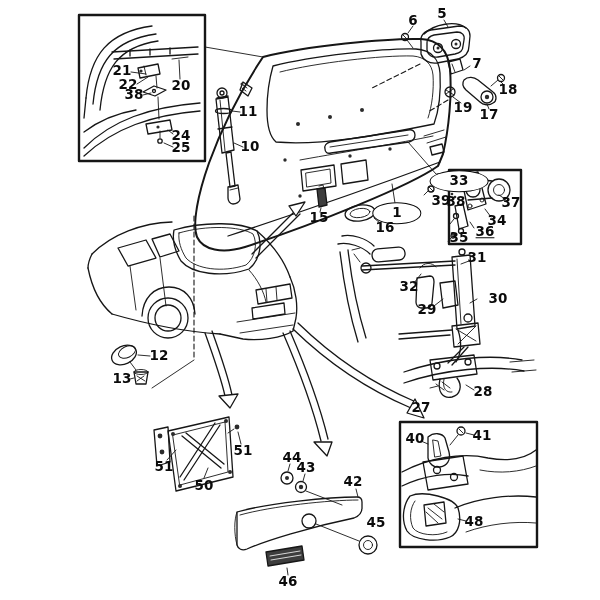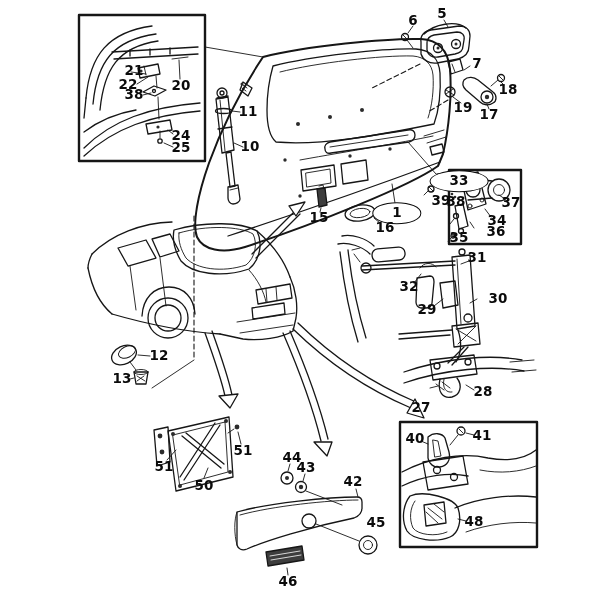--- a/index.html
+++ b/index.html
@@ -304,21 +304,21 @@
       <path class="th" d="M459,429 L463,433 M458,435 L450,445"></path>
       <path d="M410,496 C403,505 401,520 407,531 C413,540 436,543 450,537 C459,533 462,520 458,508 C454,498 424,490 410,496 Z"></path>
       <path class="th" d="M415,501 C410,508 409,519 413,528 C418,535 436,537 447,532"></path>
       <path d="M424,505 L444,502 L446,523 L426,526 Z"></path>
       <path class="th" d="M428,508 L442,519 M434,504 L444,512 M426,512 L438,523"></path>
       <path class="th" d="M421,441 L428,444 M474,435 L466,433 M466,521 L458,519"></path>
     </g>
   </svg>
 
   <div id="callout-layer">
-      <span class="callout" style="left: 122px; top: 71px; margin-left: 12px;">21</span>
+      <span class="callout" style="left: 122px; top: 71px;">21</span>
       <span class="callout" style="left: 128px; top: 85px;">22</span>
       <span class="callout" style="left: 134px; top: 95px;">38</span>
       <span class="callout" style="left: 181px; top: 86px;">20</span>
       <span class="callout" style="left: 181px; top: 136px;">24</span>
       <span class="callout" style="left: 181px; top: 148px;">25</span>
       <span class="callout" style="left: 248px; top: 112px;">11</span>
       <span class="callout" style="left: 250px; top: 147px;">10</span>
       <span class="callout" style="left: 413px; top: 21px;">6</span>
       <span class="callout" style="left: 442px; top: 14px;">5</span>
       <span class="callout" style="left: 477px; top: 64px;">7</span>
@@ -327,21 +327,21 @@
       <span class="callout" style="left: 489px; top: 115px;">17</span>
       <span class="callout" style="left: 440px; top: 179px;">2</span>
       <span class="callout" style="left: 441px; top: 201px;">39</span>
       <span class="callout circled" style="left: 397px; top: 213px;">1</span>
       <span class="callout" style="left: 319px; top: 218px;">15</span>
       <span class="callout" style="left: 385px; top: 228px;">16</span>
       <span class="callout circled" style="left: 459px; top: 181px;">33</span>
       <span class="callout" style="left: 456px; top: 202px;">38</span>
       <span class="callout" style="left: 511px; top: 203px;">37</span>
       <span class="callout" style="left: 497px; top: 221px;">34</span>
-      <span class="callout" style="left: 496px; top: 232px;">36</span>
+      <span class="callout" style="left: 485px; top: 232px; text-decoration: underline;">36</span>
       <span class="callout" style="left: 459px; top: 238px;">35</span>
       <span class="callout" style="left: 477px; top: 258px;">31</span>
       <span class="callout" style="left: 409px; top: 287px;">32</span>
       <span class="callout" style="left: 498px; top: 299px;">30</span>
       <span class="callout" style="left: 427px; top: 310px;">29</span>
       <span class="callout" style="left: 421px; top: 408px;">27</span>
       <span class="callout" style="left: 483px; top: 392px;">28</span>
       <span class="callout" style="left: 159px; top: 356px;">12</span>
       <span class="callout" style="left: 122px; top: 379px;">13</span>
       <span class="callout" style="left: 164px; top: 467px;">51</span>

